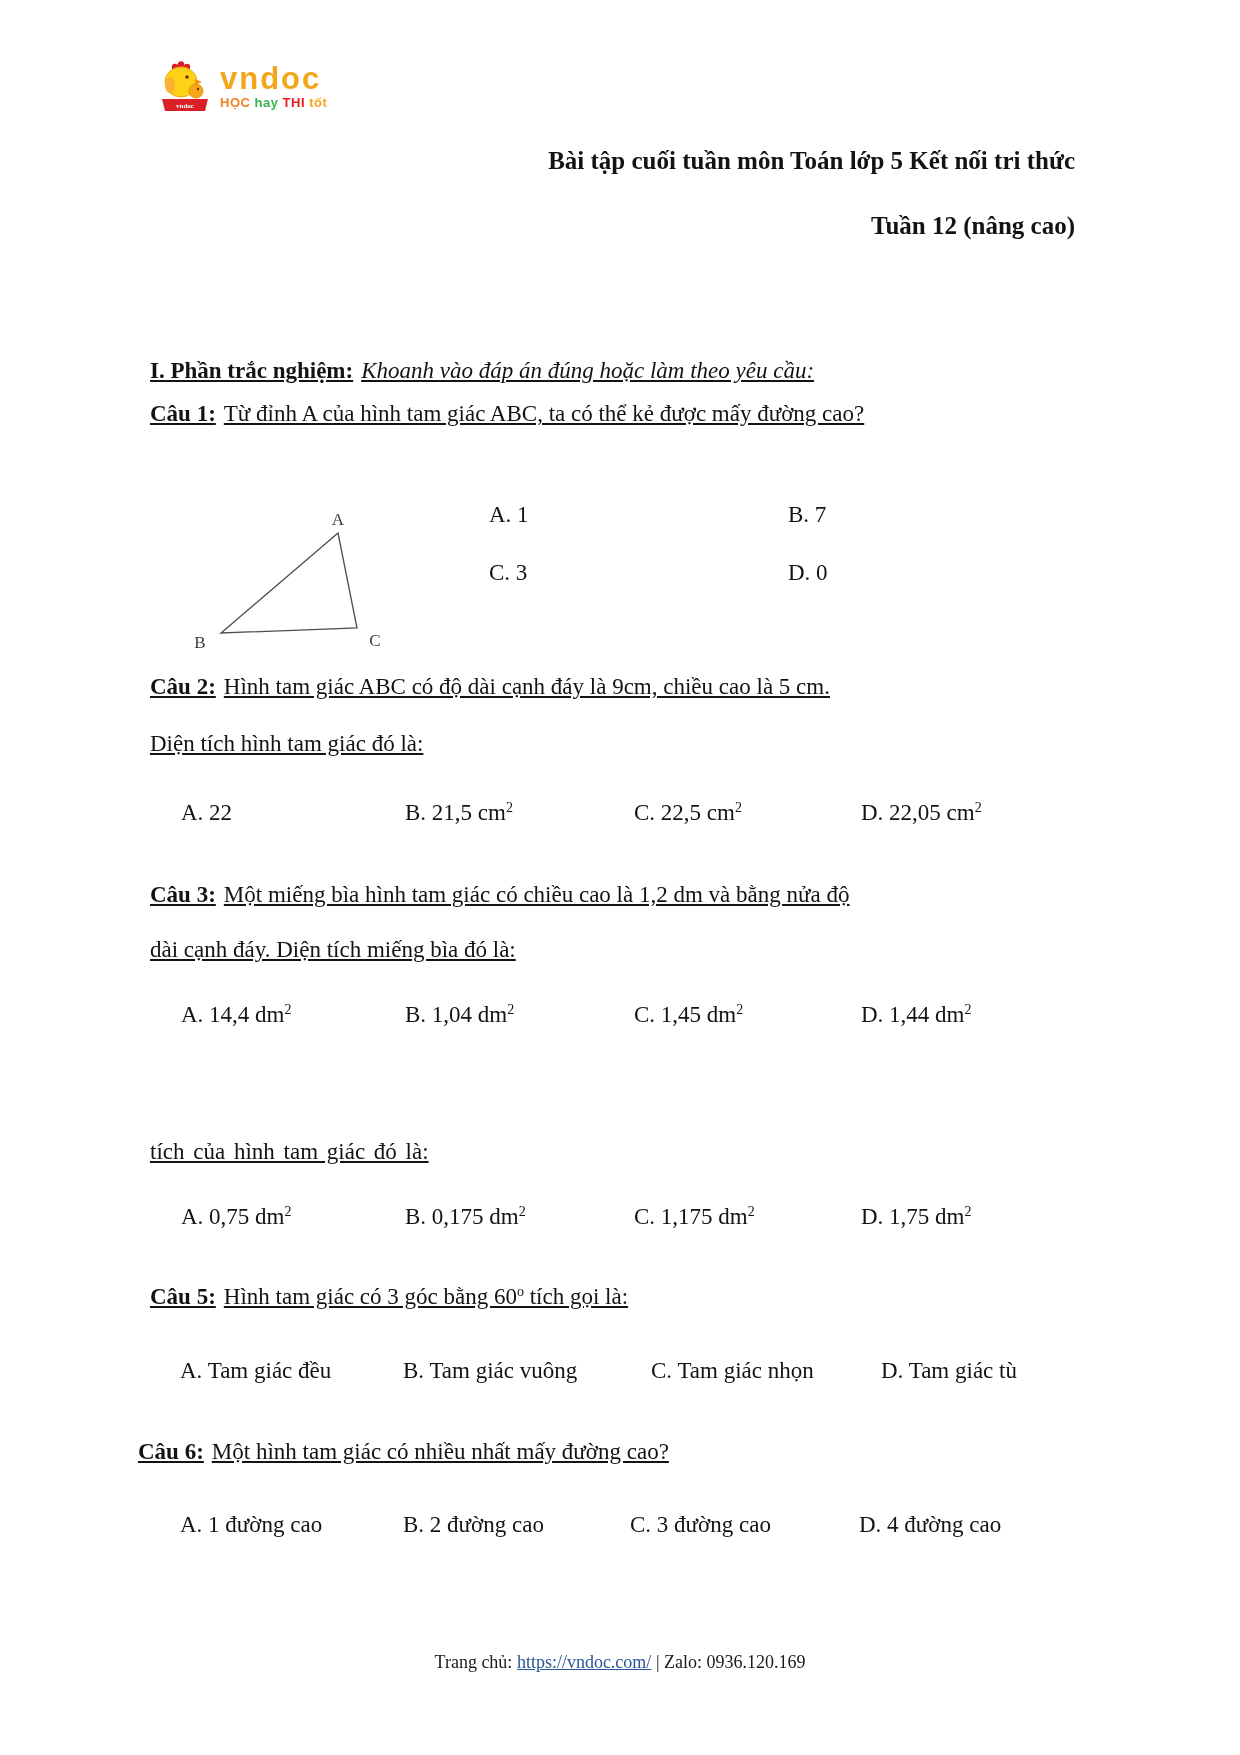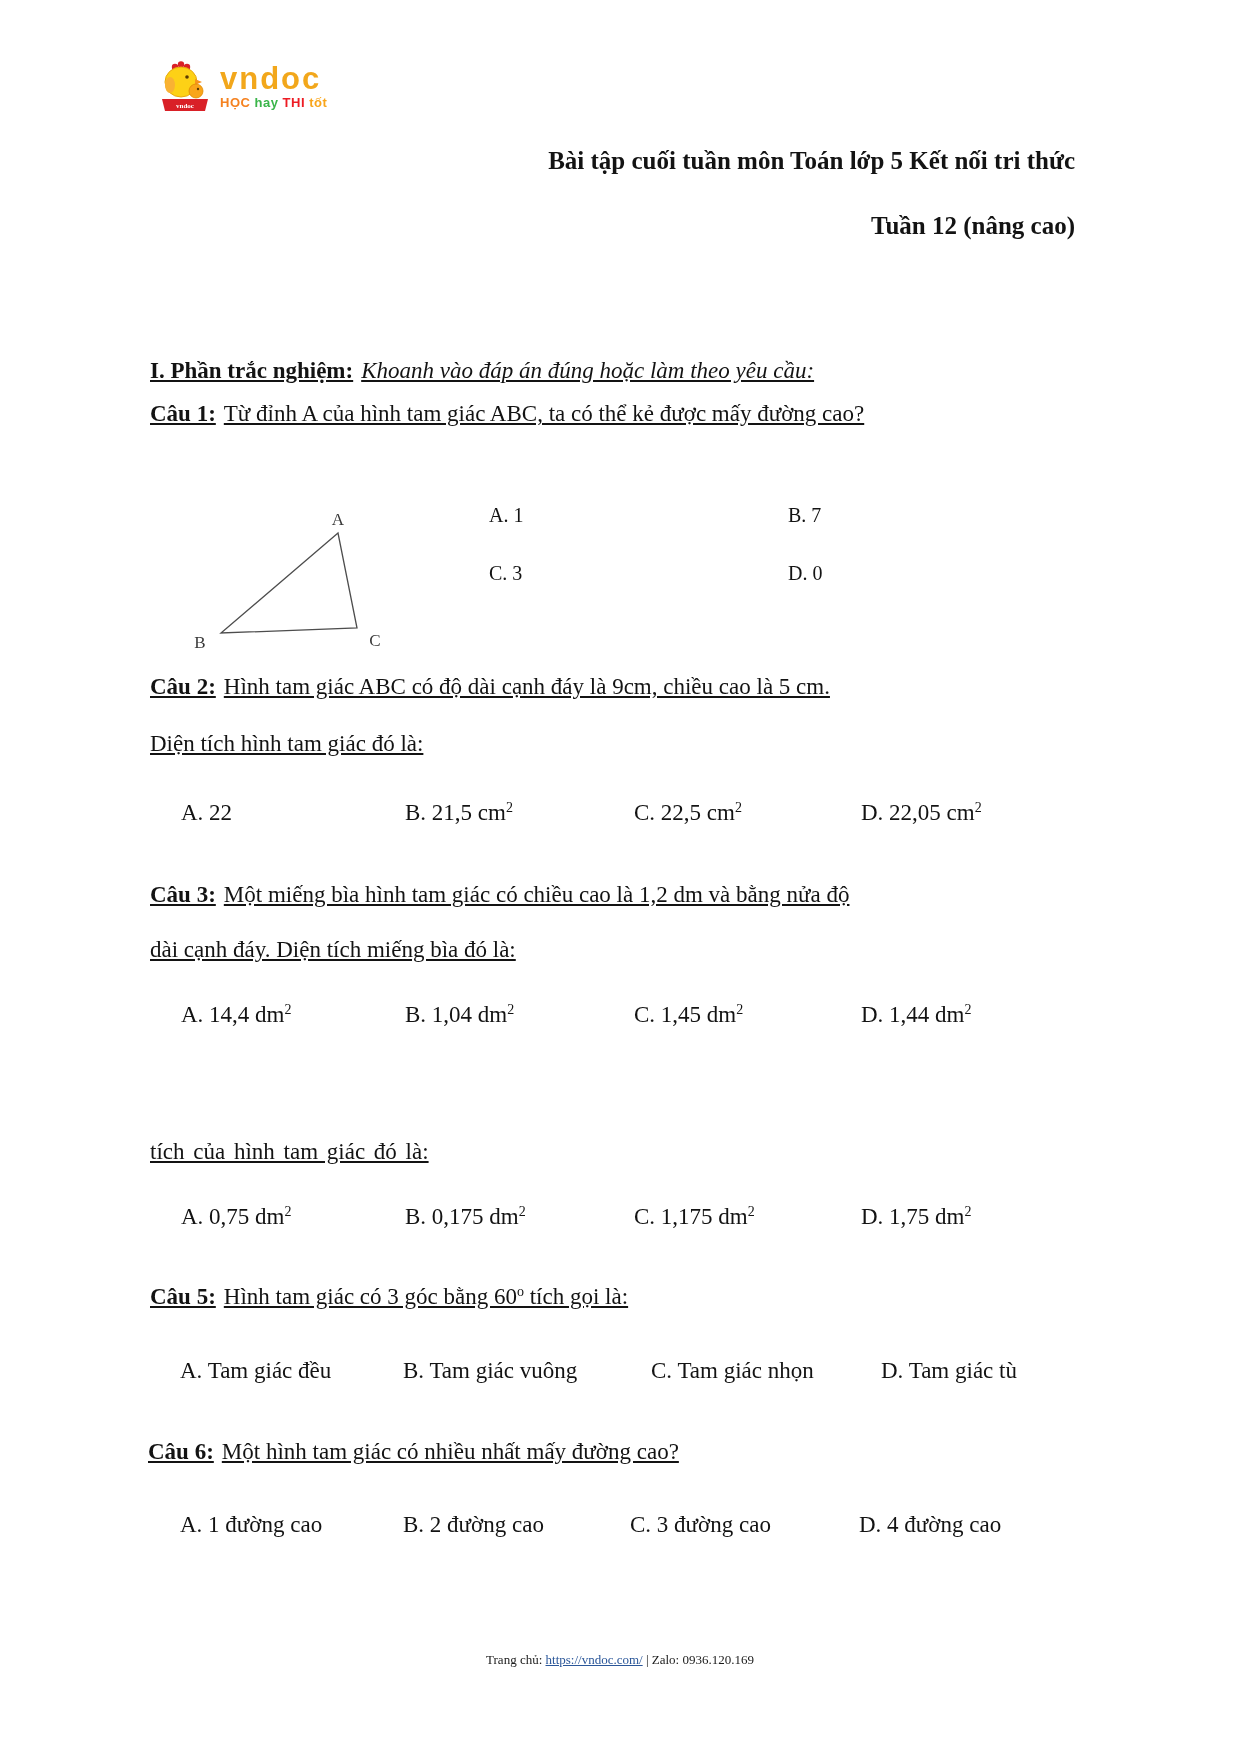--- a/index.html
+++ b/index.html
@@ -18,31 +18,31 @@
   .subtitle { font-size:25px; font-weight:bold; }
   .wide { word-spacing:3px; }
 
   
   .optrow { position:absolute; left:150px; display:grid; font-size:23px; line-height:30px; white-space:nowrap; }
   .cols-std { grid-template-columns:224px 229px 227px auto; padding-left:31px; }
   .cols-q5  { grid-template-columns:223px 248px 230px auto; padding-left:30px; }
   .cols-q6  { grid-template-columns:223px 227px 229px auto; padding-left:30px; }
   .sp { font-size:14px; vertical-align:8px; line-height:0; }
 
-  .q1opt { position:absolute; font-size:20px; line-height:30px; white-space:nowrap; }
+  .q1opt { position:absolute; font-size:23px; line-height:30px; white-space:nowrap; }
 
   
   .logo { position:absolute; left:158px; top:60px; display:flex; align-items:flex-start; gap:8px;
           font-family:"Liberation Sans","DejaVu Sans",sans-serif; }
   .brand { font-size:31px; font-weight:800; color:#f2a71b; letter-spacing:2px; line-height:30px; margin-top:4px; }
   .tagline { font-size:13px; font-weight:bold; letter-spacing:0.5px; margin-top:1px; white-space:nowrap; }
   .tg-hoc { color:#f58220; } .tg-hay { color:#3ab54a; } .tg-thi { color:#ed1c24; } .tg-tot { color:#f9a51a; }
 
   
-  .footer { position:absolute; left:0; right:0; top:1652px; text-align:center; font-size:13px; color:#1a1a1a; }
+  .footer { position:absolute; left:0; right:0; top:1652px; text-align:center; font-size:18px; color:#1a1a1a; }
   .footer a { color:#2a5699; text-decoration:underline; cursor:pointer; }
 
   svg text { font-family:"Liberation Serif","DejaVu Serif",serif; }
 </style>
 </head>
 <body>
 
 <div class="page">
 
   <div class="logo">
@@ -126,21 +126,21 @@
   <div class="abs line" style="left:150px;top:1282px">
     <span class="qlabel">Câu 5:</span><span>Hình tam giác có 3 góc bằng 60</span><sup class="sp">o</sup><span> tích gọi là:</span>
   </div>
   <div class="optrow cols-q5" style="top:1356px">
     <span>A. Tam giác đều</span>
     <span>B. Tam giác vuông</span>
     <span>C. Tam giác nhọn</span>
     <span>D. Tam giác tù</span>
   </div>
 
-  <div class="abs line" style="left:148px;top:1437px">
+  <div class="abs line" style="left:138px;top:1437px">
     <span class="qlabel">Câu 6:</span><span>Một hình tam giác có nhiều nhất mấy đường cao?</span>
   </div>
   <div class="optrow cols-q6" style="top:1510px">
     <span>A. 1 đường cao</span>
     <span>B. 2 đường cao</span>
     <span>C. 3 đường cao</span>
     <span>D. 4 đường cao</span>
   </div>
 
   <div class="footer">

